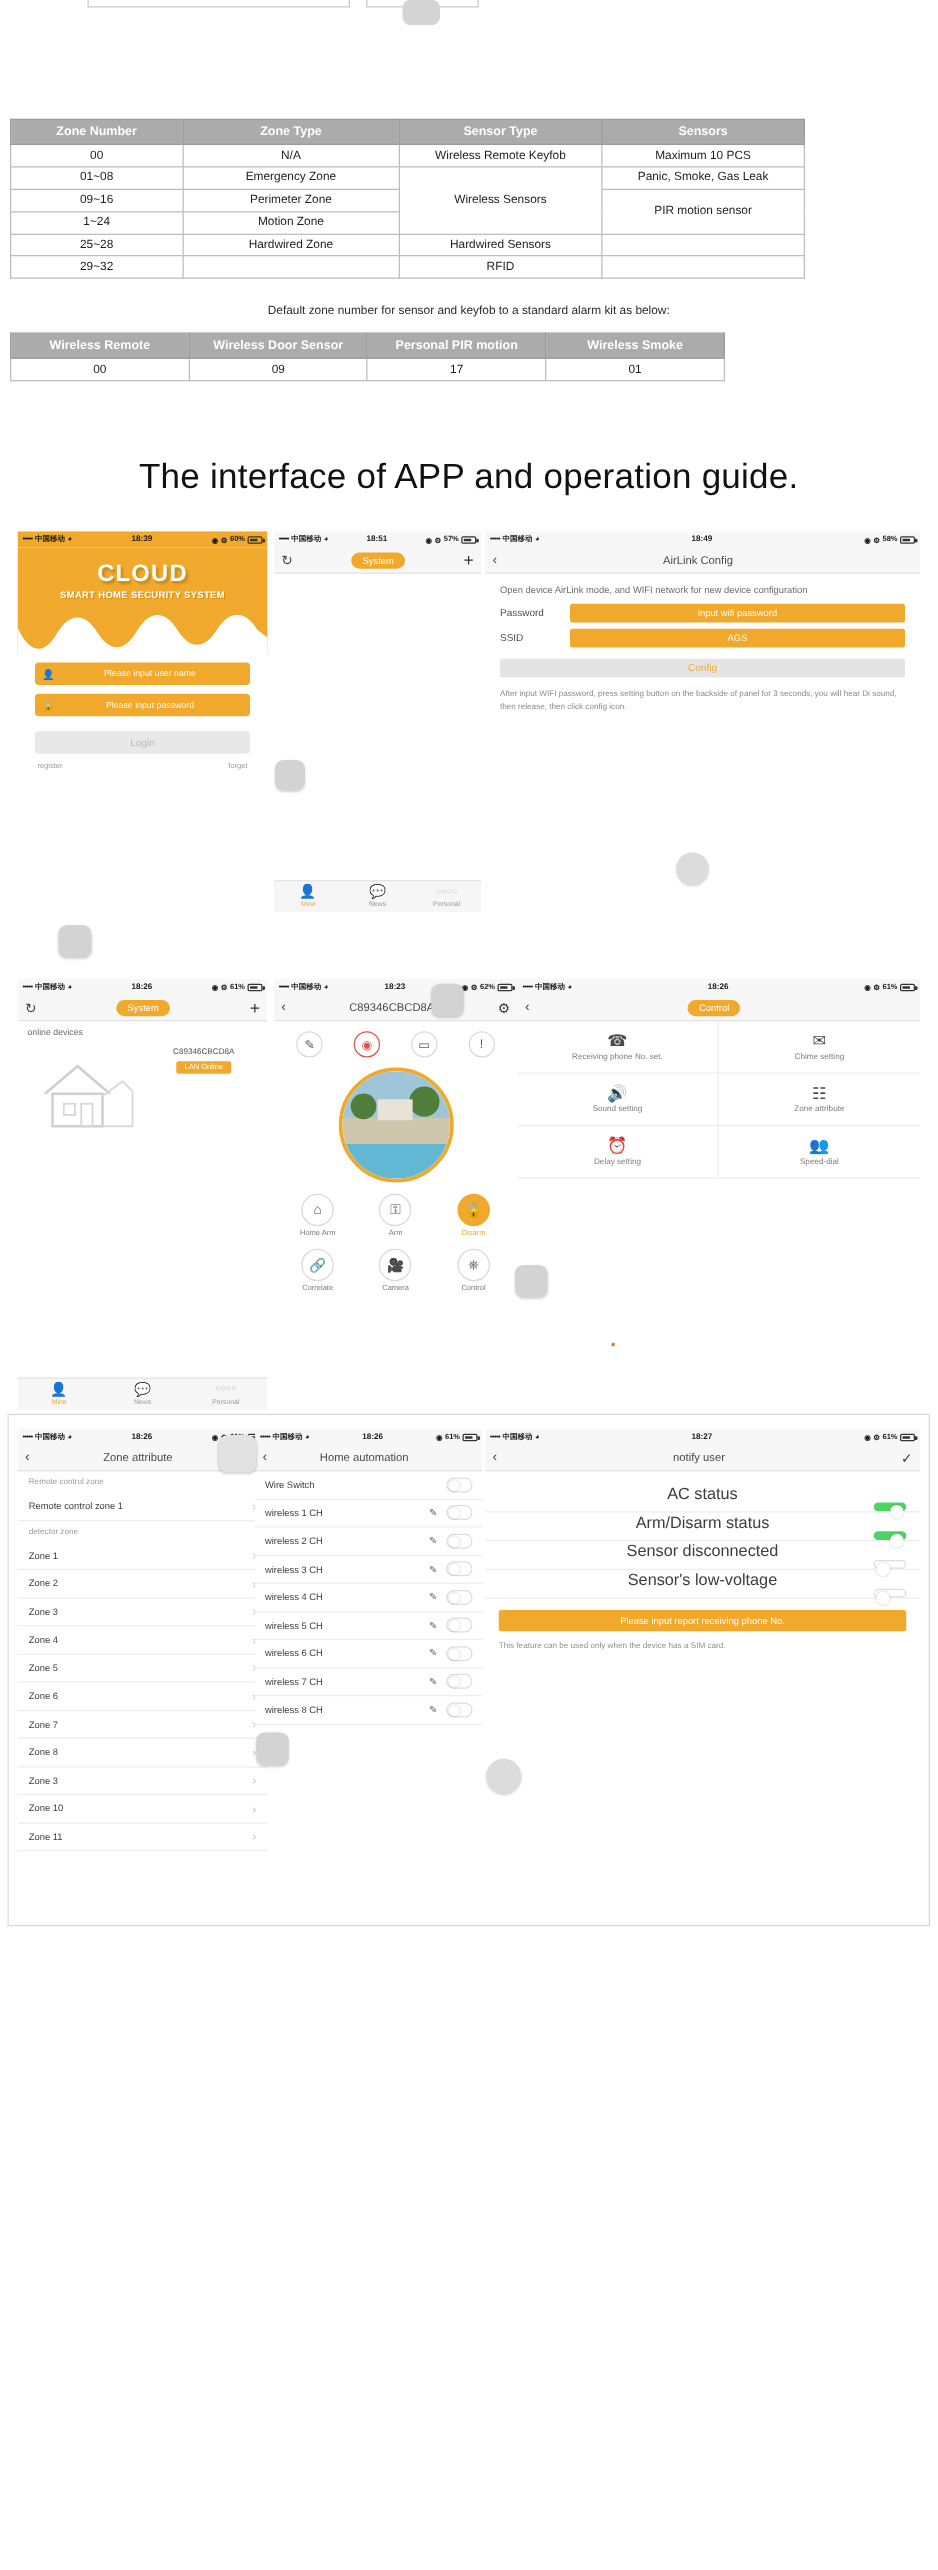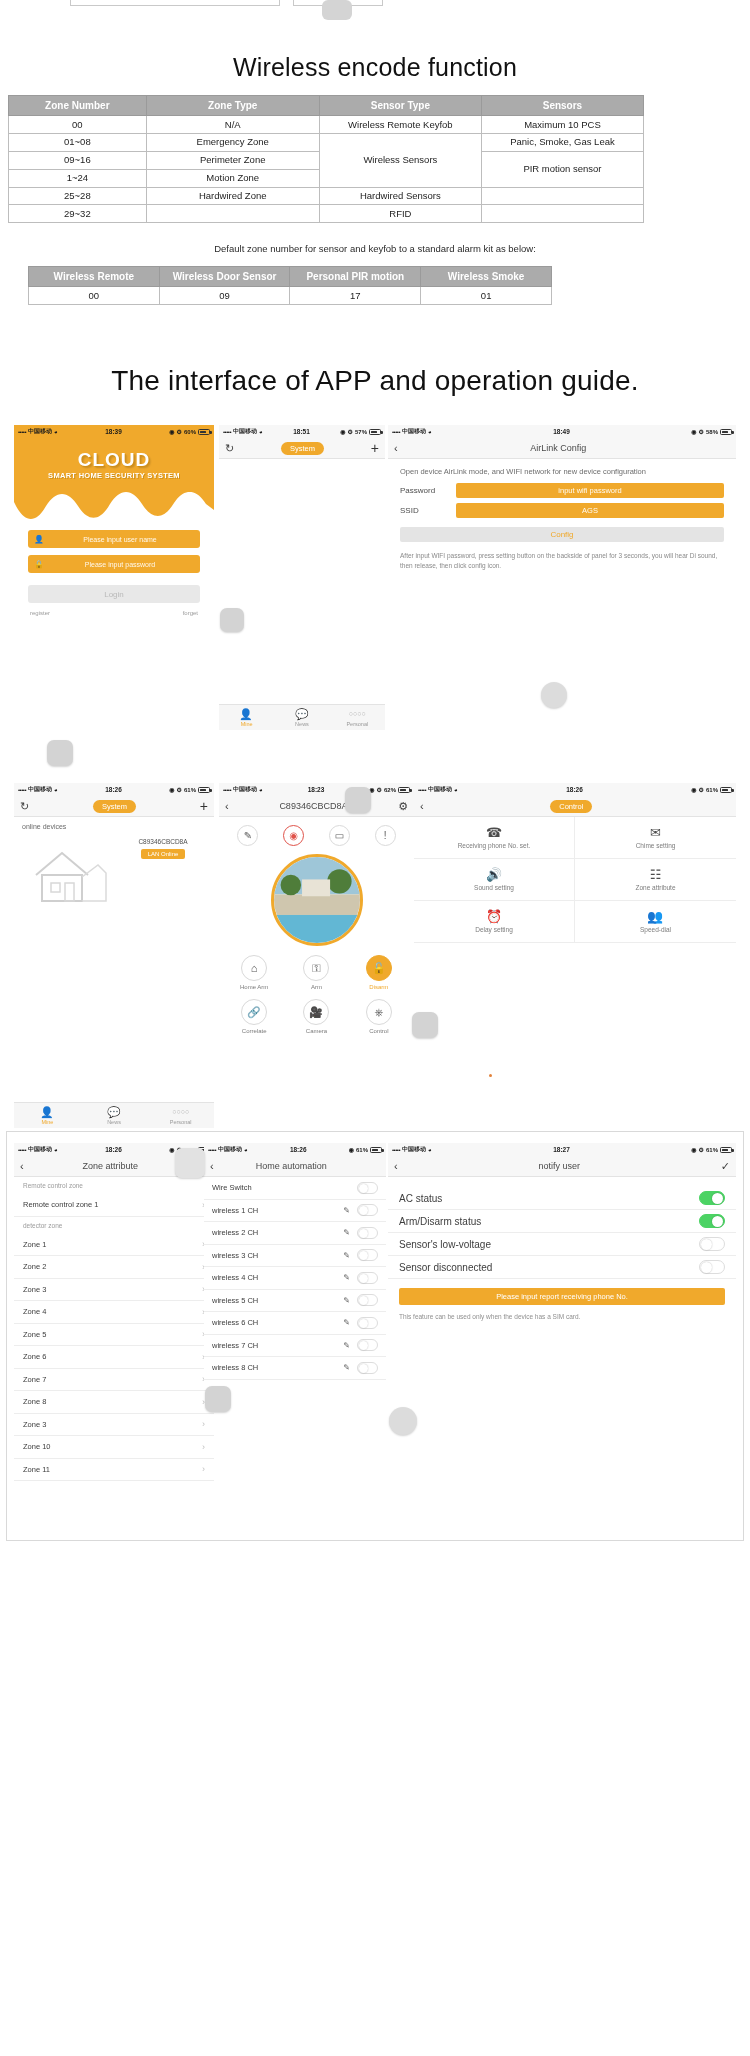--- a/index.html
+++ b/index.html
@@ -41,21 +41,21 @@
   #tbl-zones { left:8px; top:95px; width:636px; }
   #tbl-zones col.c1 { width:124px; }
   #tbl-zones col.c2 { width:156px; }
   #tbl-zones col.c3 { width:146px; }
   #tbl-zones col.c4 { width:146px; }
 
   .default-note {
     position:absolute; left:0; top:243px; width:750px; text-align:center;
     font-size:9.5px; color:#2b2b2b;
   }
-  #tbl-default { left:8px; top:266px; width:524px;margin-left:20px; }
+  #tbl-default { left:8px; top:266px; width:572px; }
   #tbl-default col { width:143px; }
 
   
   .nub { position:absolute; background:#d3d3d3; border-radius:7px; box-shadow:0 1px 2px rgba(0,0,0,.18); }
   .nub.light { background:#e2e2e2; }
   .nub.circle { border-radius:50%; background:#dcdcdc; }
 
   
   .phone { position:absolute; background:#fff; overflow:hidden; font-size:7px; color:#333; }
   .statusbar {
@@ -179,42 +179,41 @@
   .ha-row .pen { margin-left:auto; font-size:8px; color:#6b6b6b; margin-right:7px; }
   .toggle { width:21px; height:12px; border-radius:6px; border:1px solid #ddd; background:#fff; position:relative; }
   .toggle i { position:absolute; left:1px; top:1px; width:9px; height:9px; border-radius:50%;
               background:#fff; box-shadow:0 0 1.5px rgba(0,0,0,.3); }
   .toggle.on { background:#4cd364; border-color:#4cd364; }
   .toggle.on i { left:auto; right:1px; }
 
   
   #phone9 { left:388px; top:1143px; width:348px; height:230px; }
   .nu-row { height:23px; display:flex; align-items:center; padding:0 11px;
-            border-bottom:1px solid #ededed; font-size:10px; color:#3d3d3d; }
+            border-bottom:1px solid #ededed; font-size:13px; color:#3d3d3d;flex-direction:column; }
   .nu-row .toggle { margin-left:auto; width:26px; height:14px; border-radius:7px; }
   .nu-row .toggle i { width:11px; height:11px; }
   .nu-btn { margin:9px 11px 0; height:17px; background:#f0a92c; border-radius:2px;
             display:flex; align-items:center; justify-content:center; color:#fff; font-size:7.5px; }
   .nu-note { padding:8px 11px 0; font-size:6.5px; color:#8f8f8f; }
 
   
   .page-border { position:absolute; left:6px; top:1131px; width:738px; height:410px;
                  border:1px solid #d9d9d9; pointer-events:none; }
   .dotmark { position:absolute; width:3px; height:3px; border-radius:50%; background:#e2823b; }
 </style>
 </head>
 <body>
 
 <div class="page">
 
   <div class="topbox-a"></div>
   <div class="topbox-b"></div>
   <div class="topnub"></div>
 
-  <h1 class="section-title" id="title-wireless">Wireless encode function</h1>
 
   <table class="grid" id="tbl-zones">
     <colgroup>
         <col class="c1">
         <col class="c2">
         <col class="c3">
         <col class="c4">
       </colgroup>
     <thead>
       <tr>
@@ -787,27 +786,27 @@
           <i></i>
         </span>
     </div>
     <div class="nu-row">
       <span>Arm/Disarm status</span>
       <span class="toggle on">
           <i></i>
         </span>
     </div>
     <div class="nu-row">
+      <span>Sensor disconnected</span>
+      <span class="toggle">
+          <i></i>
+        </span>
+    </div>
+    <div class="nu-row">
       <span>Sensor's low-voltage</span>
-      <span class="toggle">
-          <i></i>
-        </span>
-    </div>
-    <div class="nu-row">
-      <span>Sensor disconnected</span>
       <span class="toggle">
           <i></i>
         </span>
     </div>
     <div class="nu-btn">Please input report receiving phone No.</div>
     <div class="nu-note">This feature can be used only when the device has a SIM card.</div>
   </div>
 
   <div class="nub light" style="left:175px; top:1148px; width:30px; height:30px;"></div>
   <div class="nub" style="left:205px; top:1386px; width:26px; height:26px;"></div>

